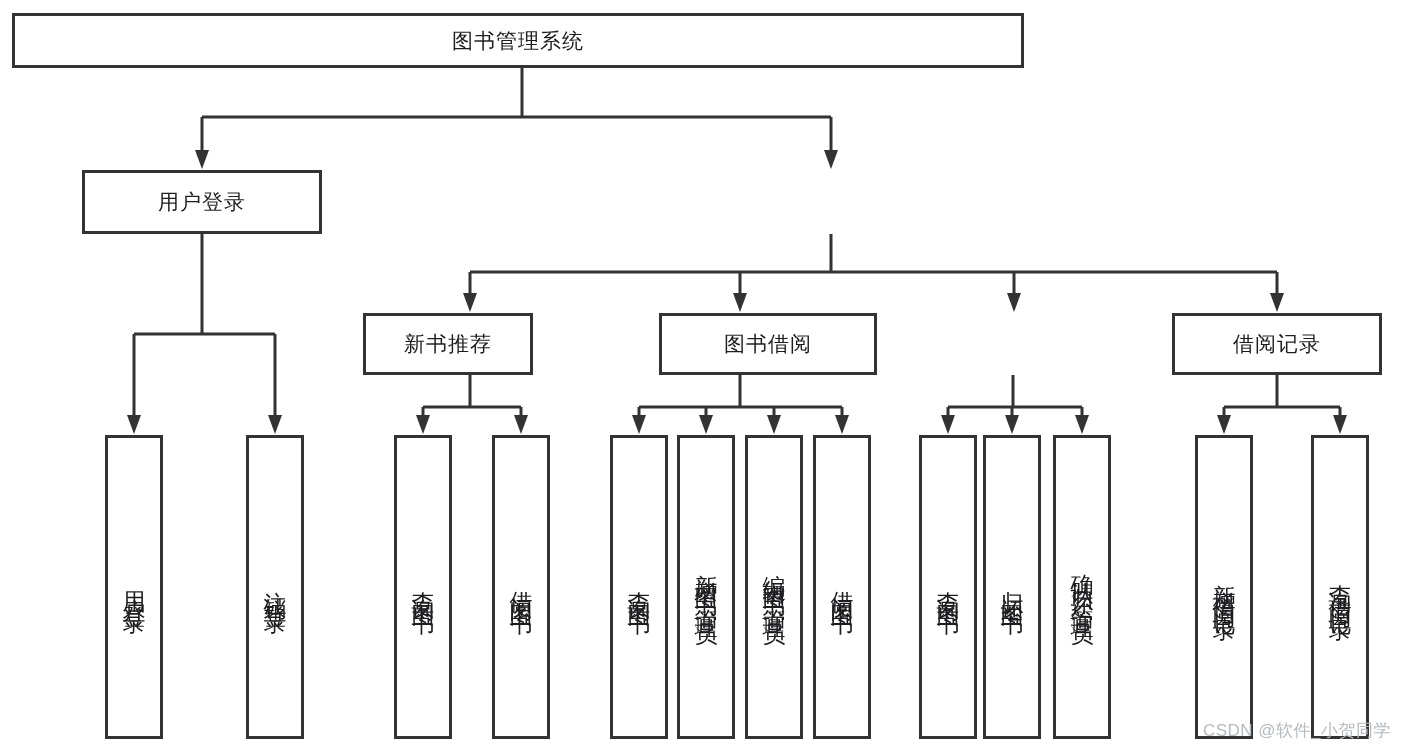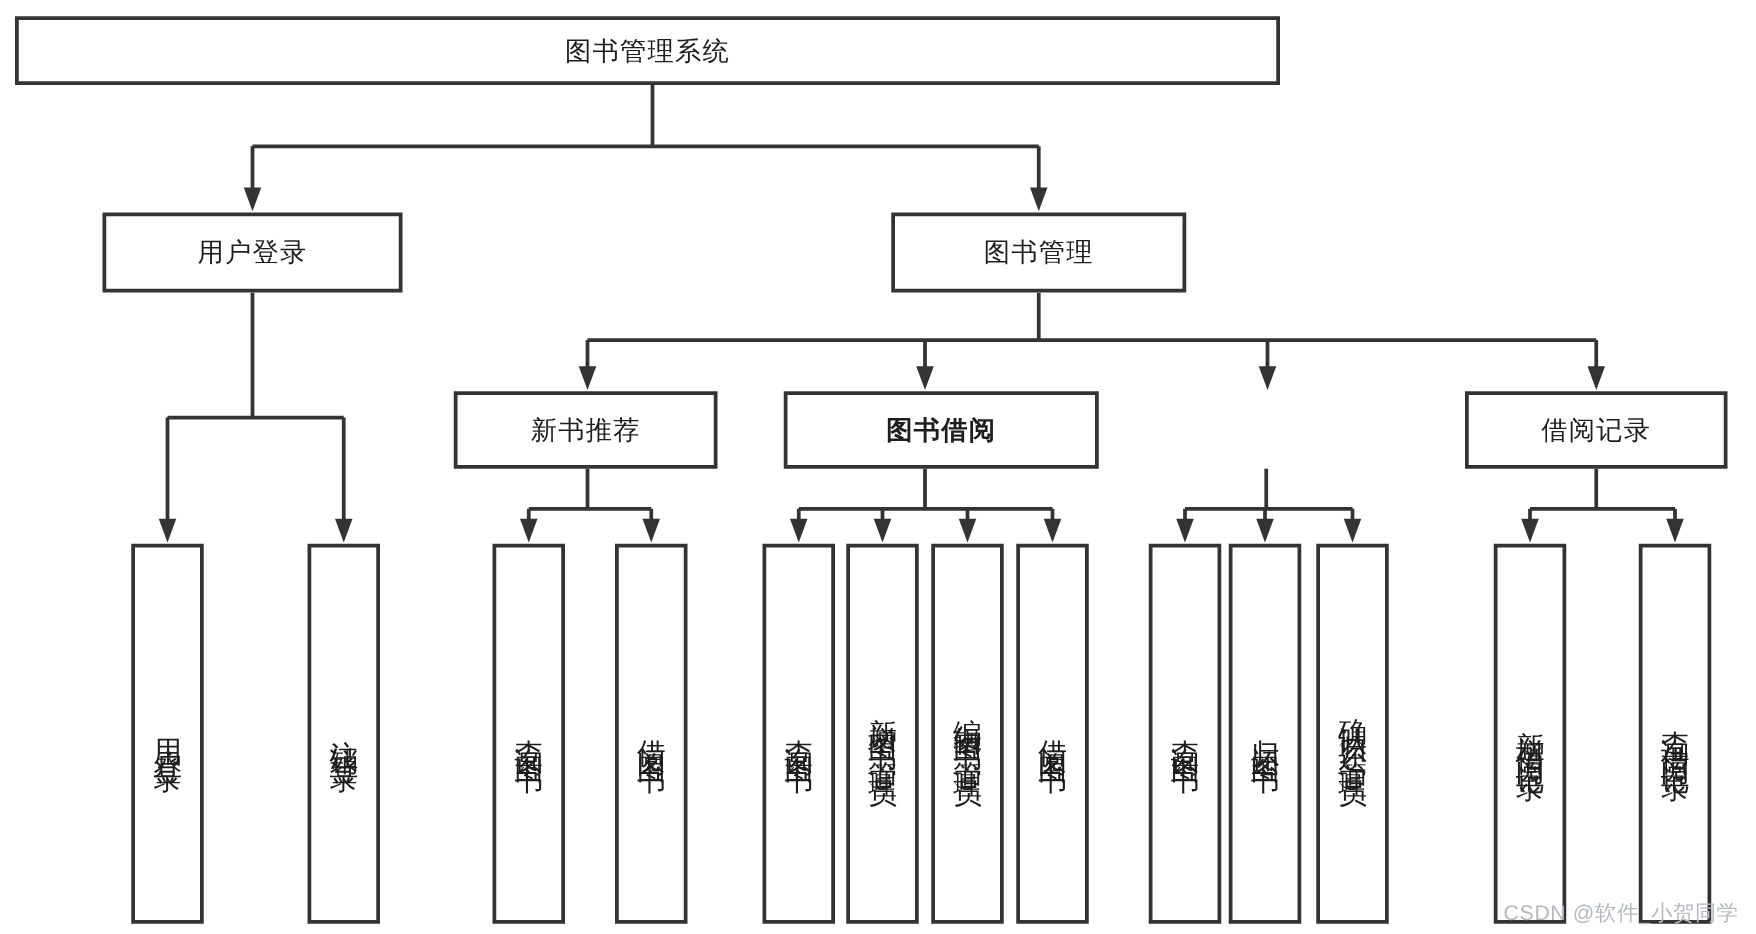--- a/index.html
+++ b/index.html
@@ -99,28 +99,25 @@
     </g>
   </svg>
 
   <div class="node hbox" style="left:12px;top:13px;width:1012px;height:55px;">
     <span>图书管理系统</span>
   </div>
 
   <div class="node hbox" style="left:82px;top:170px;width:240px;height:64px;">
     <span>用户登录</span>
   </div>
-  <div class="node hbox" style="left:713px;top:170px;width:236px;height:64px;">
-    <span>图书管理</span>
-  </div>
 
-  <div class="node hbox" style="left:363px;top:313px;width:211px;height:62px;align-items:center;">
+  <div class="node hbox" style="left:363px;top:313px;width:170px;height:62px;align-items:center;">
     <span>新书推荐</span>
   </div>
-  <div class="node hbox" style="left:627px;top:313px;width:252px;height:62px;font-weight:bold;">
+  <div class="node hbox" style="left:659px;top:313px;width:218px;height:62px;">
     <span>图书借阅</span>
   </div>
   <div class="node hbox" style="left:1172px;top:313px;width:210px;height:62px;justify-content:center;">
     <span>借阅记录</span>
   </div>
 
   <div class="node vbox" style="left:105px;">
     <span>用户登录</span>
   </div>
   <div class="node vbox" style="left:246px;">

